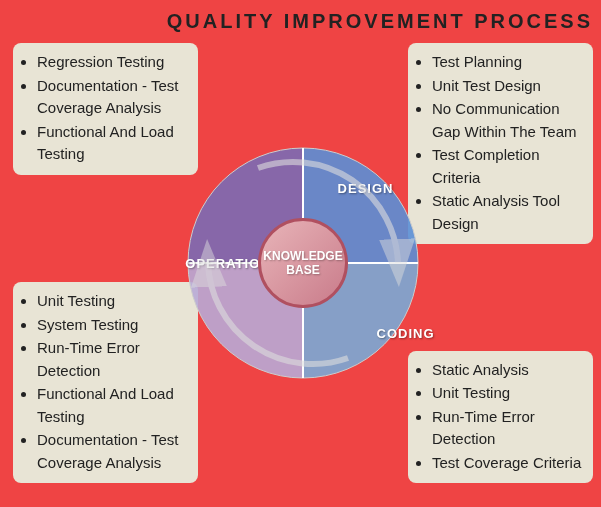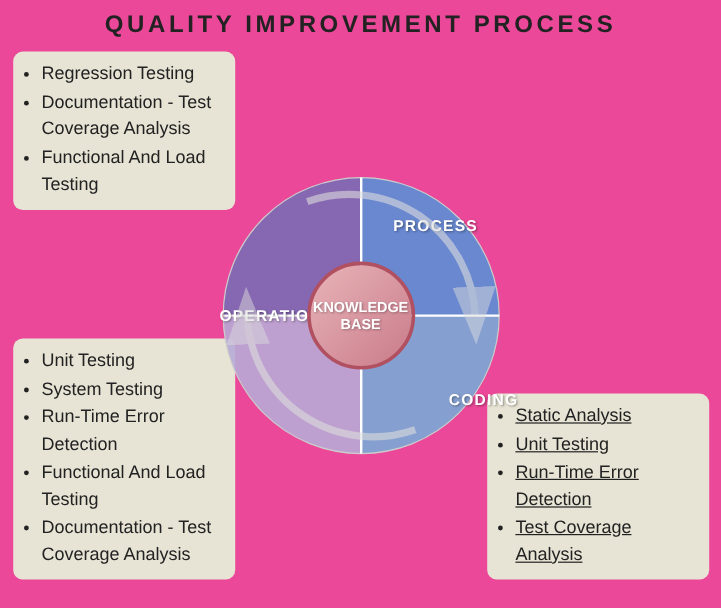--- a/index.html
+++ b/index.html
@@ -8,22 +8,22 @@
       height: 507px;
       background: #fff;
       font-family: Arial, sans-serif;
       overflow: hidden;
     }
     .page {
       width: 601px;
       height: 507px;
       display: flex;
       flex-direction: column;
-      align-items: center;
-      background: #ec4899;
+      align-items: flex-end;
+      background: #ef4444;
       padding: 10px 8px 8px;
     }
     .title {
       font-size: 20px;
       font-weight: bold;
       letter-spacing: 3px;
       color: #222;
       margin-bottom: 10px;
       text-align: center;
     }
@@ -43,21 +43,21 @@
       line-height: 1.5;
       color: #222;
       width: 185px;
     }
     .info-box ul { list-style: disc; padding-left: 14px; }
     .info-box li { margin-bottom: 1px; }
 
     .box-top-left { top: 0; left: 0; }
     .box-top-right { top: 0; right: 0; }
     .box-bottom-left { bottom: 0; left: 0; }
-    .box-bottom-right { bottom: 0; right: 0; text-decoration: underline; }
+    .box-bottom-right { bottom: 0; right: 0; }
 
     
     .circle-diagram {
       position: absolute;
       top: 50%;
       left: 50%;
       transform: translate(-50%, -50%);
       width: 250px;
       height: 250px;
     }
@@ -144,37 +144,46 @@
   <div class="diagram-area">
 
     <div class="info-box box-top-left">
       <ul id="top-left-list">
           <li>Regression Testing</li>
           <li>Documentation - Test Coverage Analysis</li>
           <li>Functional And Load Testing</li>
         </ul>
     </div>
 
+    <div class="info-box box-top-right">
+      <ul id="top-right-list">
+          <li>Test Planning</li>
+          <li>Unit Test Design</li>
+          <li>No Communication Gap Within The Team</li>
+          <li>Test Completion Criteria</li>
+          <li>Static Analysis Tool Design</li>
+        </ul>
+    </div>
 
     <div class="info-box box-bottom-left">
       <ul id="bottom-left-list">
           <li>Unit Testing</li>
           <li>System Testing</li>
           <li>Run-Time Error Detection</li>
           <li>Functional And Load Testing</li>
           <li>Documentation - Test Coverage Analysis</li>
         </ul>
     </div>
 
     <div class="info-box box-bottom-right">
       <ul id="bottom-right-list">
           <li>Static Analysis</li>
           <li>Unit Testing</li>
           <li>Run-Time Error Detection</li>
-          <li>Test Coverage Analysis</li>
+          <li>Test Coverage Criteria</li>
         </ul>
     </div>
 
     <div class="circle-diagram">
       <svg class="circle-svg" viewBox="0 0 250 250" xmlns="http://www.w3.org/2000/svg">
 
         <path d="M125,125 L125,10 A115,115 0 0,0 10,125 Z" fill="#7b6bb5" opacity="0.9"></path>
 
         <path d="M125,125 L240,125 A115,115 0 0,0 125,10 Z" fill="#5b8fd6" opacity="0.9"></path>
 
@@ -194,21 +203,21 @@
             <polygon points="0 0, 8 3, 0 6" fill="#ddd" opacity="0.8"></polygon>
           </marker>
         </defs>
 
         <path d="M 80,30 A 105,105 0 0,1 220,125" fill="none" stroke="#ddd" stroke-width="6" opacity="0.6" marker-end="url(#arrowhead)"></path>
 
         <path d="M 170,220 A 105,105 0 0,1 30,125" fill="none" stroke="#ddd" stroke-width="6" opacity="0.6" marker-end="url(#arrowhead)"></path>
       </svg>
 
       <div class="quadrant-label label-operation">OPERATION</div>
-      <div class="quadrant-label label-design">PROCESS</div>
+      <div class="quadrant-label label-design">DESIGN</div>
       <div class="quadrant-label label-coding">CODING</div>
 
       <div class="center-circle">
         <div>
           <span>KNOWLEDGE</span><br>
           <span>BASE</span>
         </div>
       </div>
     </div>
 

